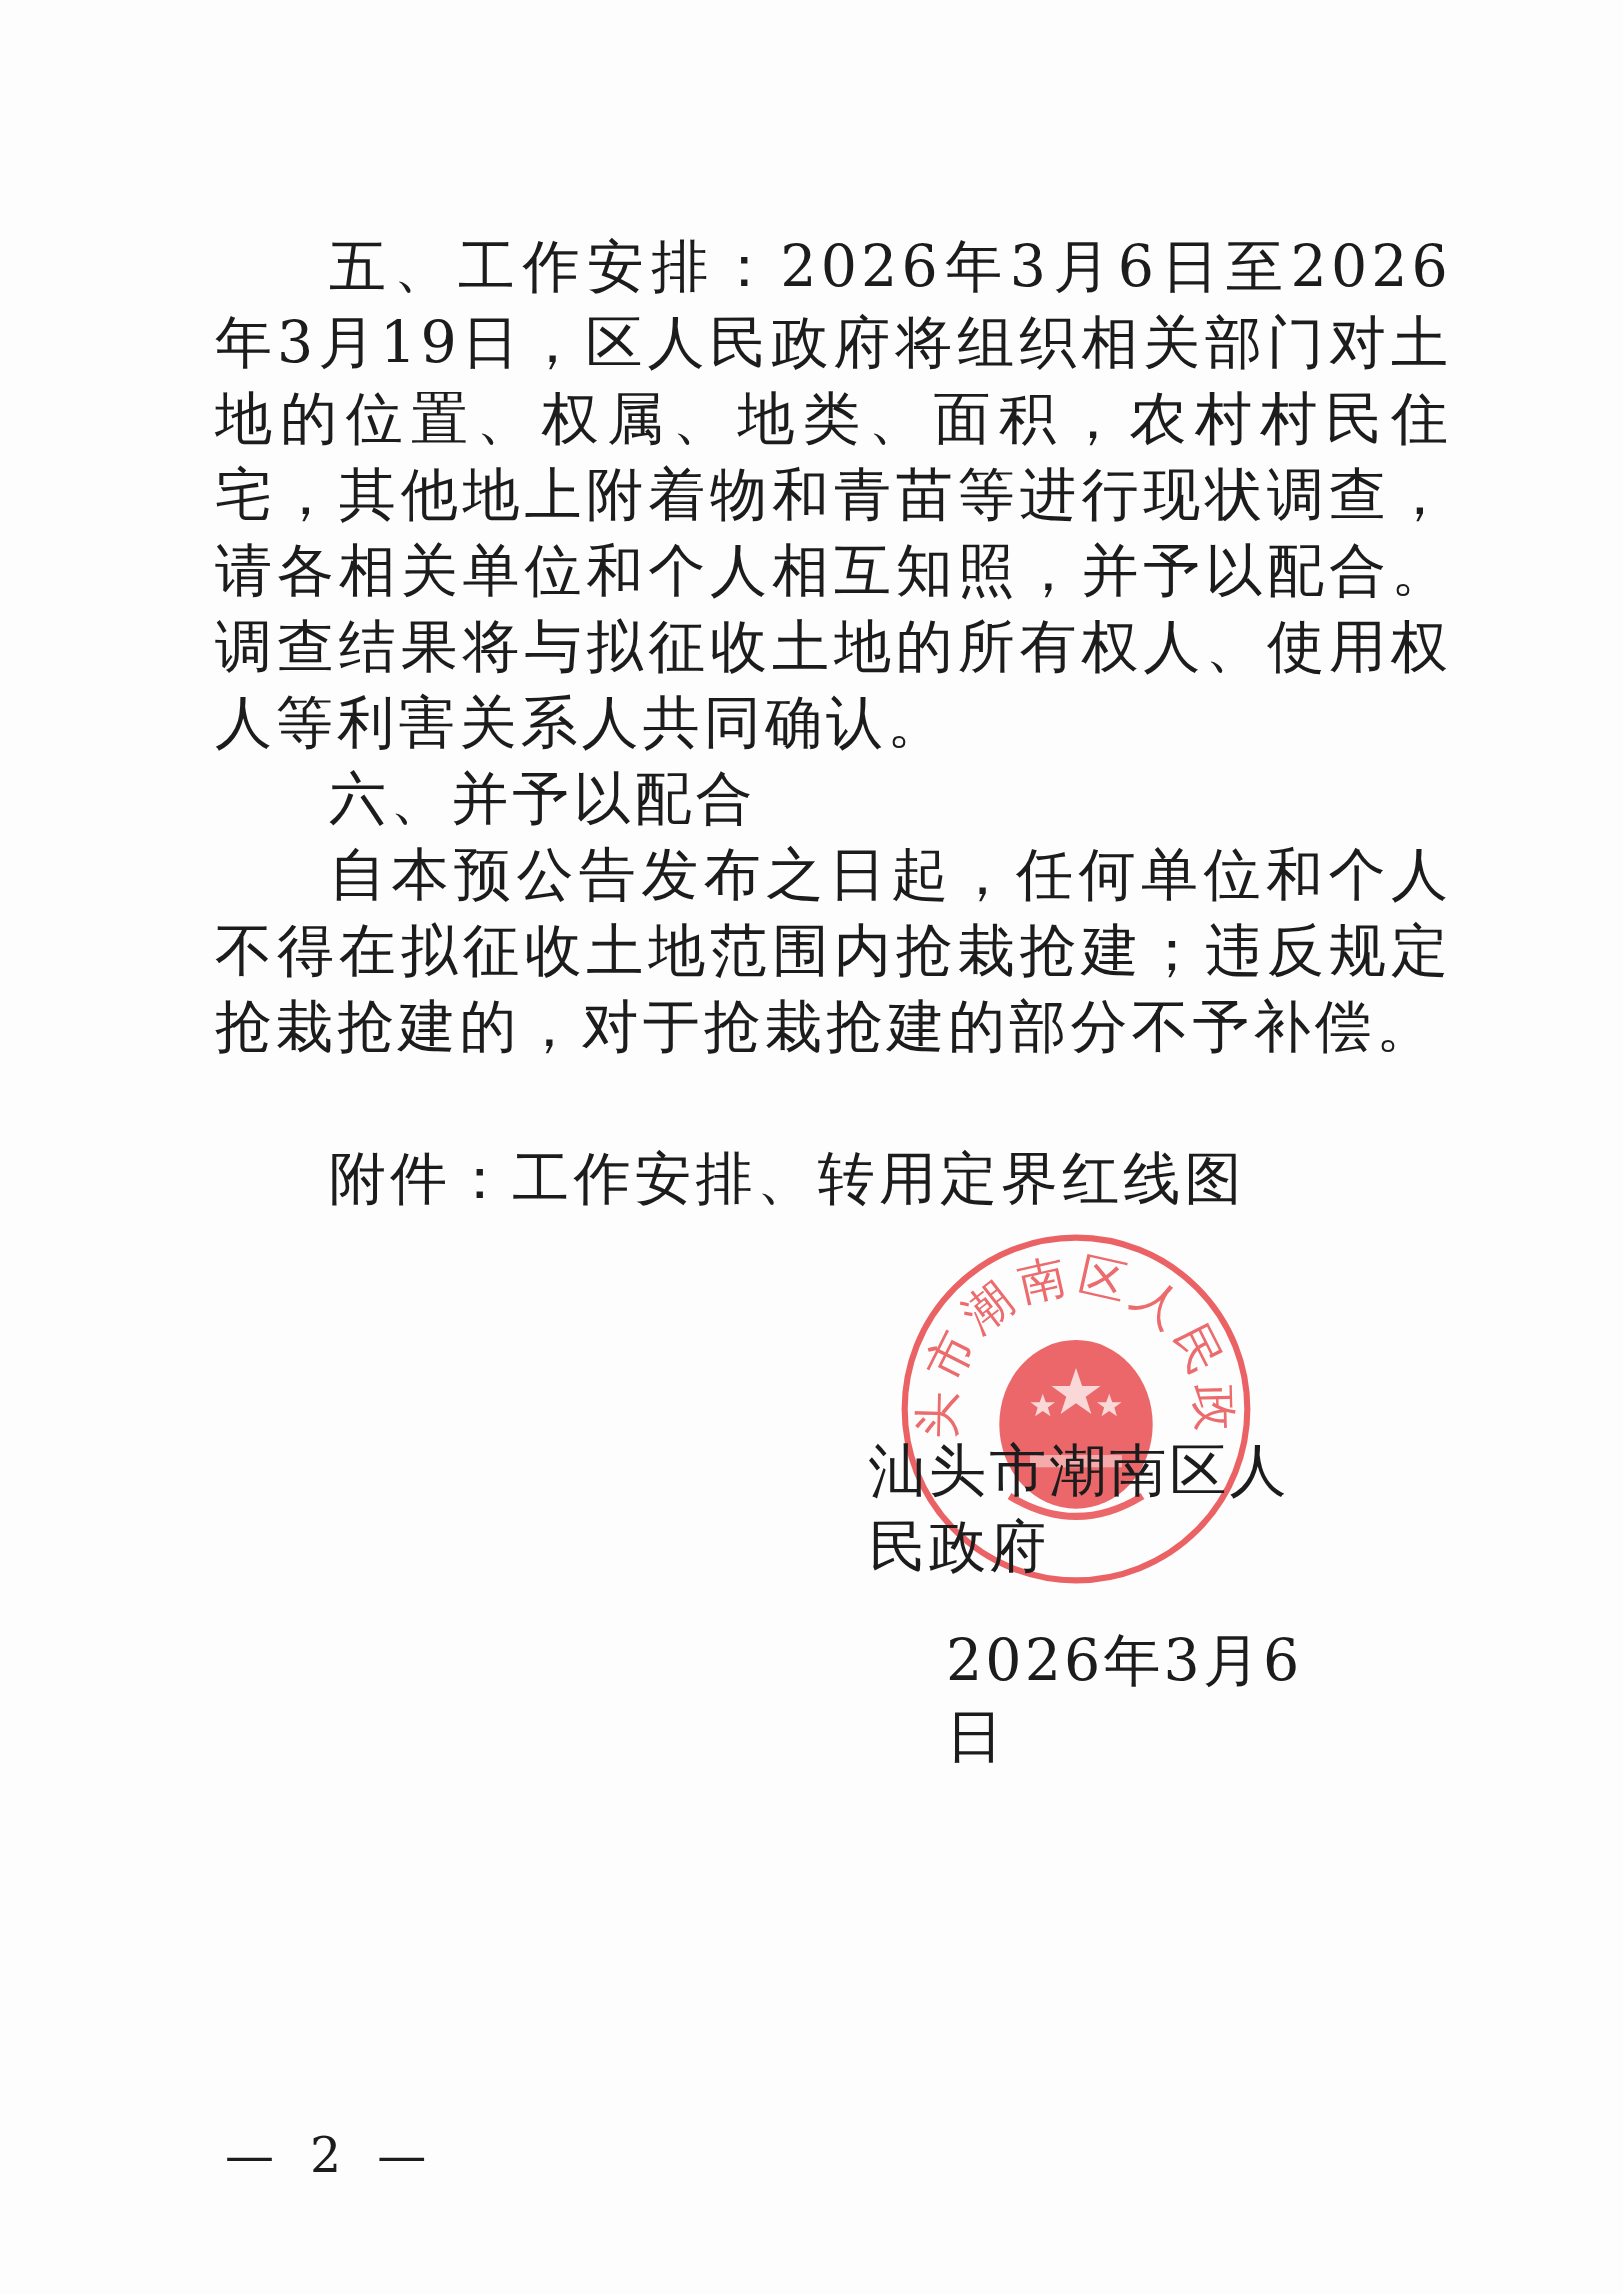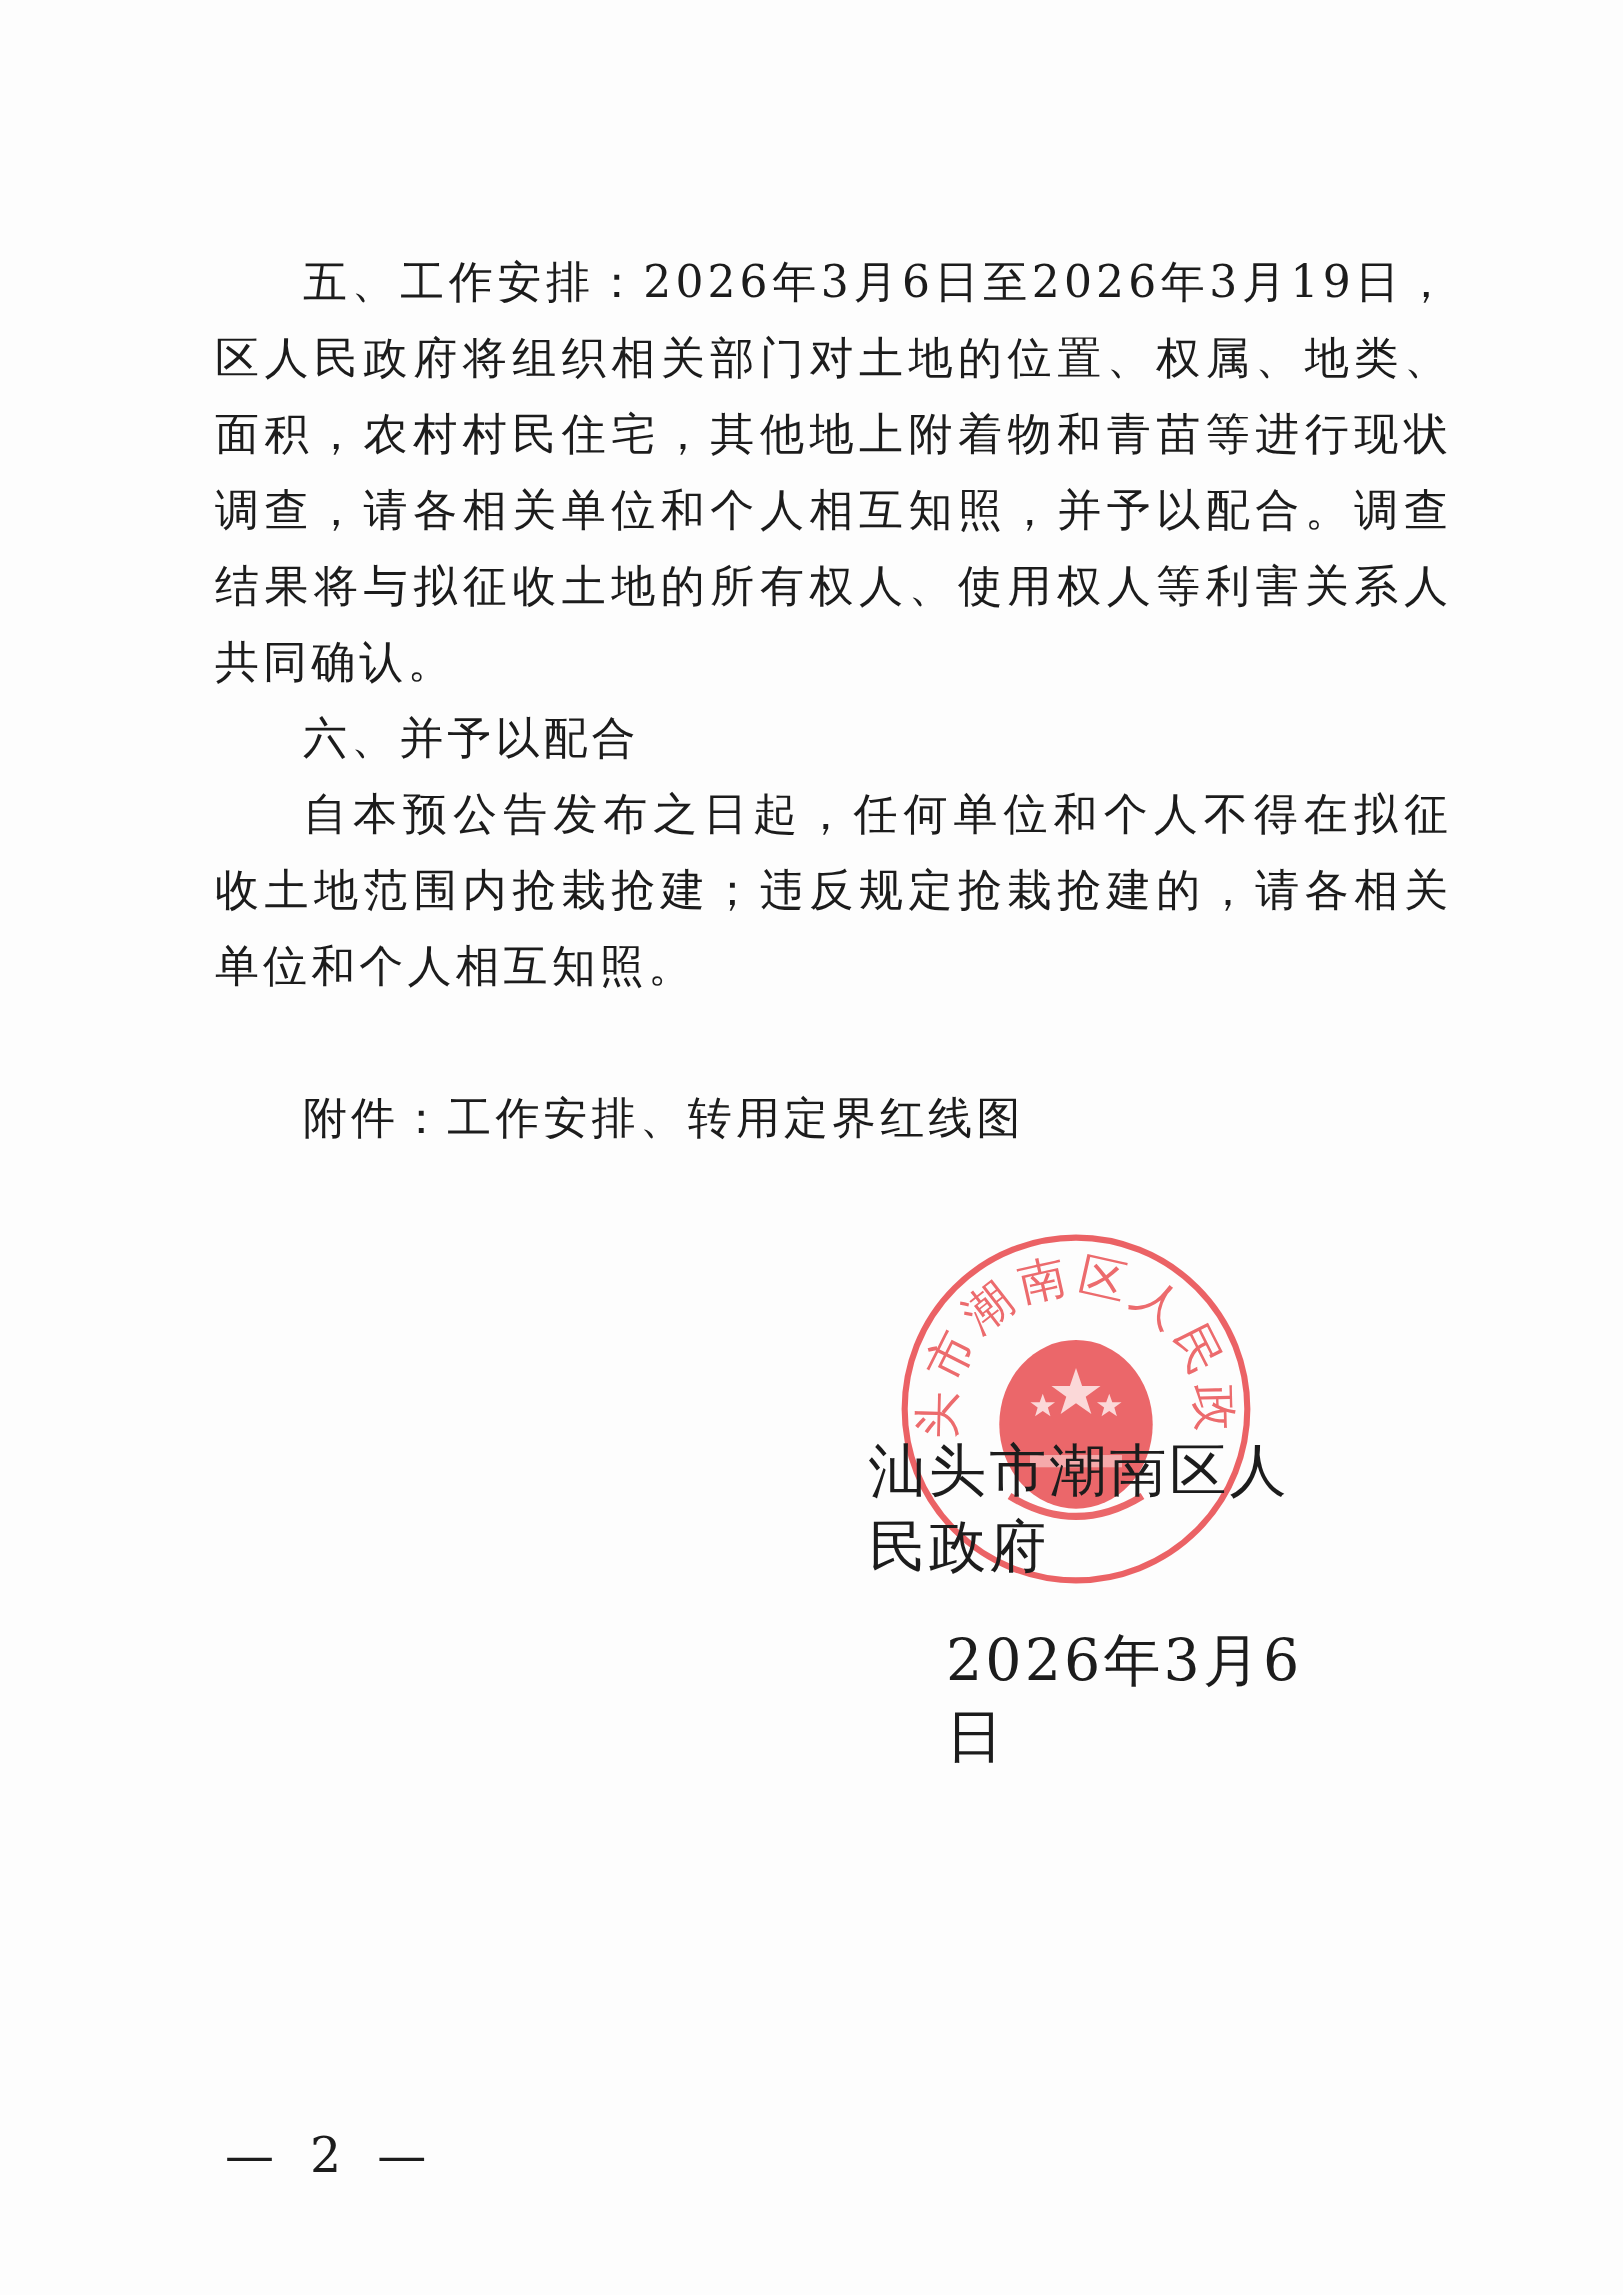--- a/index.html
+++ b/index.html
@@ -1,38 +1,38 @@
 <!DOCTYPE html>
 <html style="font-size:8.2px"><head>
 <meta charset="utf-8">
 <style>
   html, body { margin: 0; padding: 0; background: #ffffff; }
   body { width: 1623px; height: 2295px; position: relative; overflow: hidden;
          font-family: "DejaVu Serif", "Liberation Serif", serif; color: #1c1c1c; }
   .page { position: absolute; left: 0; top: 0; width: 1623px; height: 2295px; background: #fdfdfd; }
-  .body-text { position: absolute; left: 215px; top: 244px; width: 1237px;
-               font-size: 44px; line-height: 76px; letter-spacing: 4.1px; text-align: justify; }
+  .body-text { position: absolute; left: 215px; top: 228px; width: 1237px;
+               font-size: 57px; line-height: 76px; letter-spacing: 4.1px; text-align: justify; }
   .para { margin: 0; text-indent: 2em; }
   .spacer { height: 76px; }
   .seal { position: absolute; left: 897px; top: 1230px; width: 358px; height: 358px; }
   .sign { position: absolute; left: 869px; top: 1432px; width: 460px;
           font-size: 57px; line-height: 76px; letter-spacing: 3.1px; color: #1c1c1c; z-index: 2; }
   .sign .org { text-align: left; }
   .sign .date { padding-left: 77px; margin-top: 38px; }
   .footer { position: absolute; left: 225px; top: 2127px; font-size: 49px; letter-spacing: 10.2px; color: #1c1c1c; }
 </style>
 </head>
 <body>
 
 <div class="page">
 
   <div class="body-text">
     <p class="para">五、工作安排：2026年3月6日至2026年3月19日，区人民政府将组织相关部门对土地的位置、权属、地类、面积，农村村民住宅，其他地上附着物和青苗等进行现状调查，请各相关单位和个人相互知照，并予以配合。调查结果将与拟征收土地的所有权人、使用权人等利害关系人共同确认。</p>
     <p class="para">六、并予以配合</p>
-    <p class="para">自本预公告发布之日起，任何单位和个人不得在拟征收土地范围内抢栽抢建；违反规定抢栽抢建的，请各相关单位和个人相互知照。</p>
+    <p class="para">自本预公告发布之日起，任何单位和个人不得在拟征收土地范围内抢栽抢建；违反规定抢栽抢建的，对于抢栽抢建的部分不予补偿。</p>
     <div class="spacer"></div>
     <p class="para">附件：工作安排、转用定界红线图</p>
   </div>
 
   <svg class="seal" viewBox="0 0 700 700">
     <defs>
       <path id="sealArc" d="M 120 430 A 240 240 0 1 1 580 430"></path>
     </defs>
     <circle cx="350" cy="350" r="335" fill="none" stroke="#e8474a" stroke-width="12" opacity="0.85"></circle>
     <text font-size="92" fill="#e8474a" opacity="0.8" font-family="DejaVu Serif, serif" letter-spacing="14">

